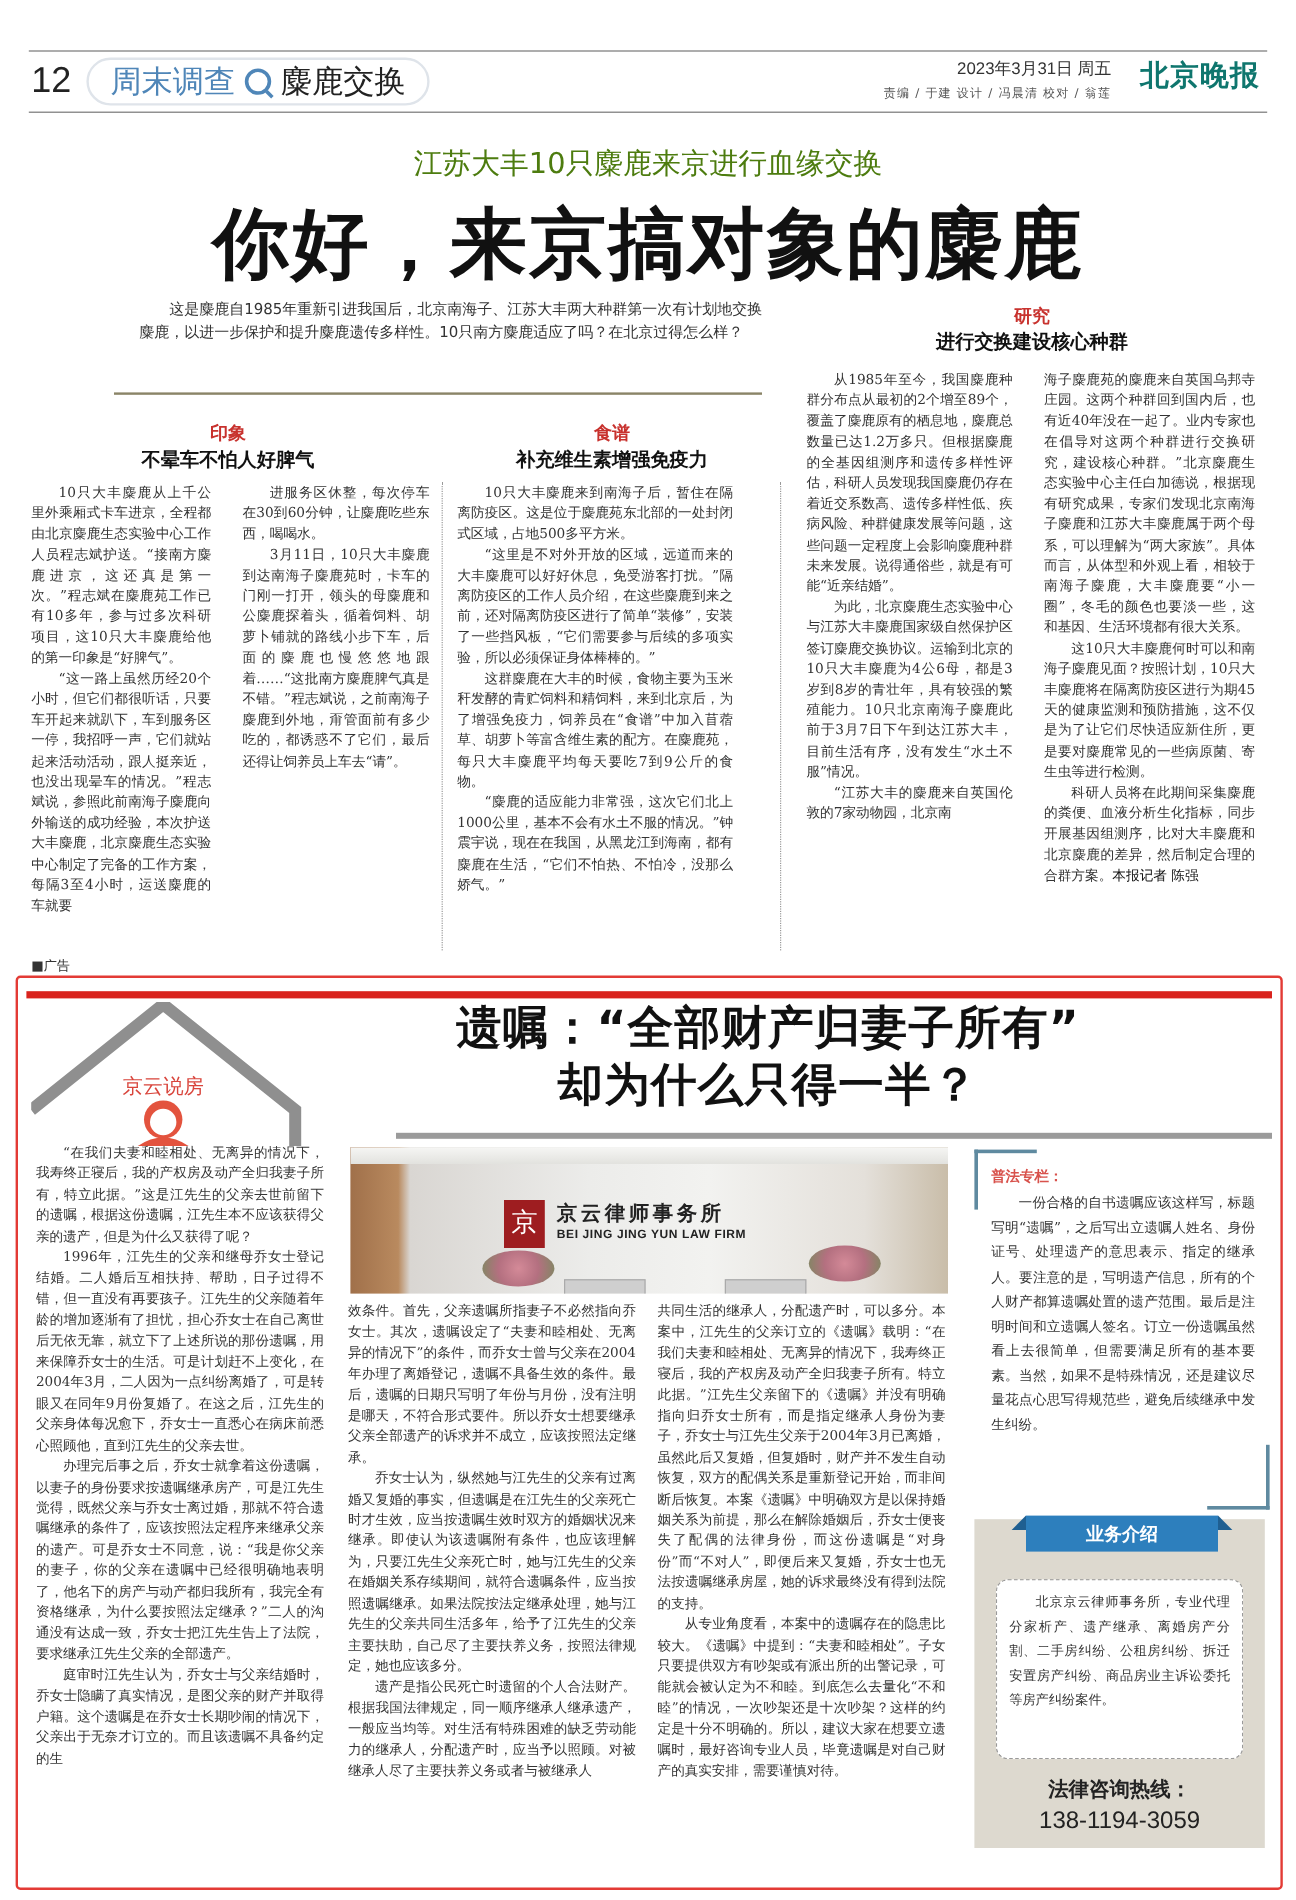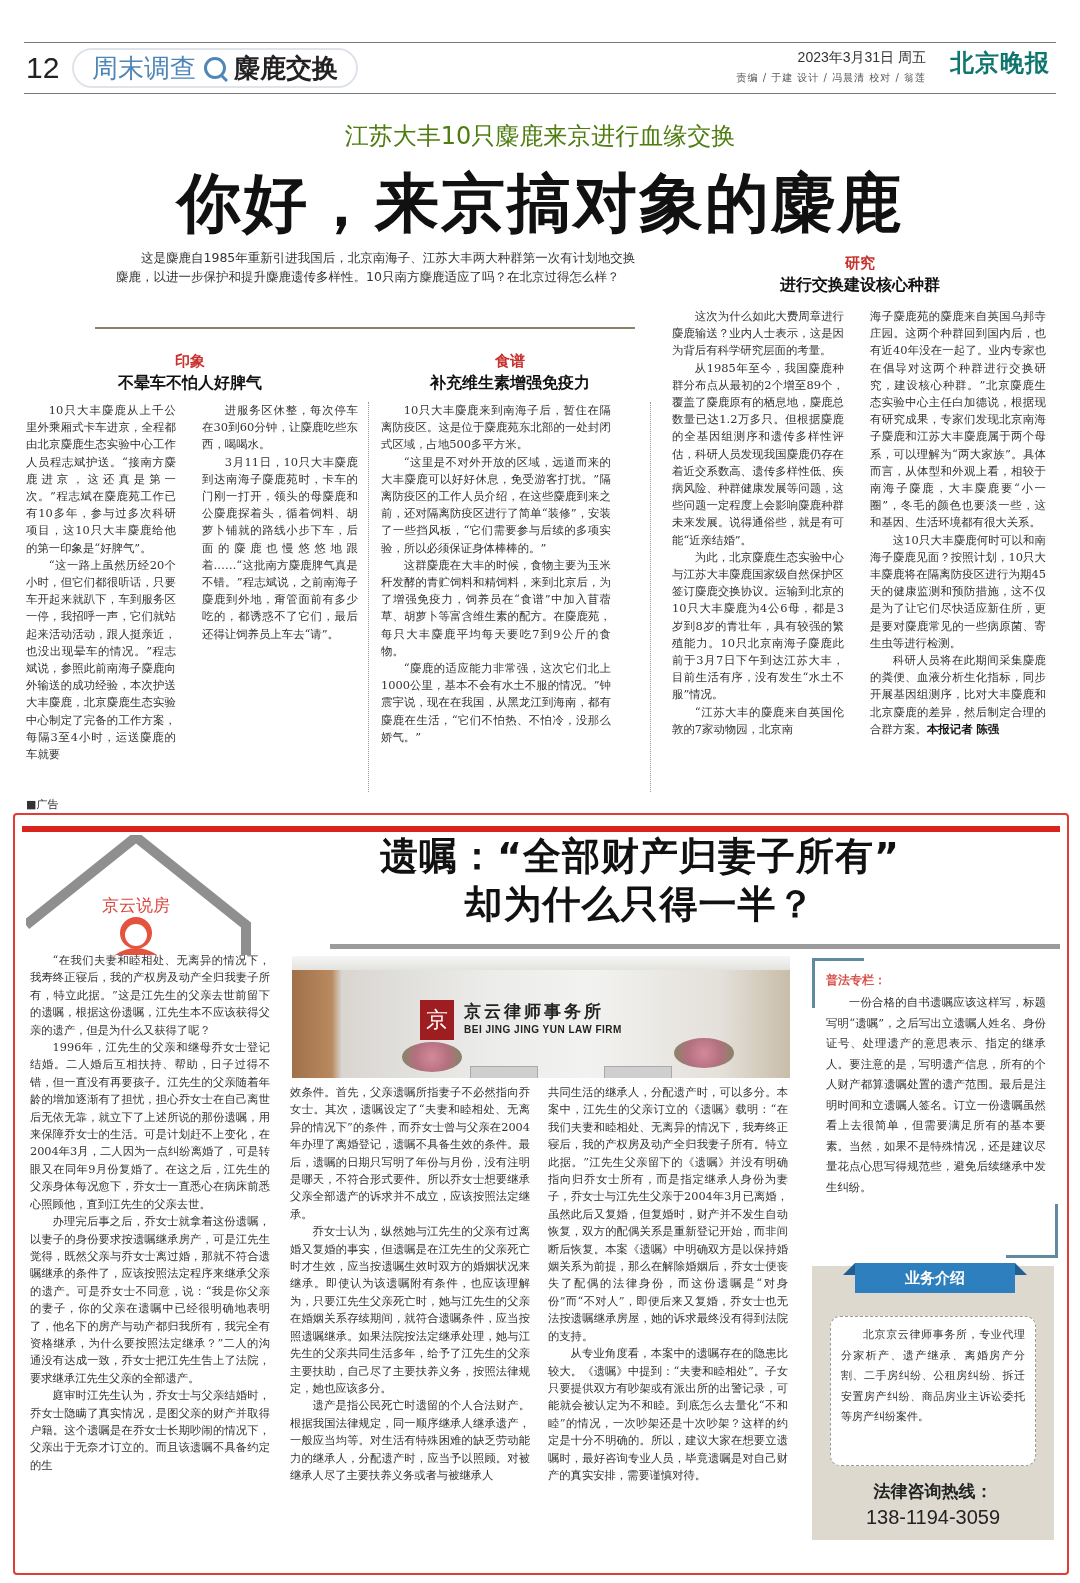--- a/index.html
+++ b/index.html
@@ -6,41 +6,41 @@
   html, body { width: 1080px; height: 1583px; background: #fff; overflow: hidden; }
   body { font-family: "DejaVu Sans", "Liberation Sans", sans-serif; color: #222; position: relative; }
 
   
   .masthead { position: absolute; left: 24px; top: 42px; width: 1032px; height: 52px; border-top: 1px solid #777; border-bottom: 1px solid #777; }
   .page-num { position: absolute; left: 2px; top: 8px; font-family: "Liberation Sans", sans-serif; font-size: 30px; color: #222; }
   .section-pill { position: absolute; left: 48px; top: 5px; height: 40px; padding: 0 18px; border: 2px solid #dfe4ea; border-radius: 22px; display: flex; align-items: center; gap: 6px; font-size: 26px; }
   .section-pill .sec { color: #4f86b8; }
   .section-pill .mag { width: 22px; height: 22px; border: 3px solid #4f86b8; border-radius: 50%; position: relative; margin: 0 2px; }
   .section-pill .mag::after { content: ""; position: absolute; right: -5px; bottom: -4px; width: 7px; height: 3px; background: #4f86b8; transform: rotate(45deg); }
-  .section-pill .topic { color: #222; font-weight: bold; }
+  .section-pill .topic { color: #222; }
   .meta { position: absolute; right: 130px; top: 6px; text-align: right; }
   .meta .date { font-family: "Liberation Sans", sans-serif; font-size: 14px; color: #333; }
   .meta .credits { font-size: 10px; color: #555; margin-top: 4px; letter-spacing: 1px; }
   .brand { position: absolute; right: 6px; top: 4px; font-family: "DejaVu Serif", serif; font-size: 24px; color: #0f766e; font-weight: bold; letter-spacing: 1px; }
 
   
   .subhead { position: absolute; top: 120px; left: 0; width: 1080px; text-align: center; font-size: 24px; color: #4d7c0f; }
   .headline { position: absolute; top: 160px; left: 0; width: 1080px; text-align: center; font-size: 64px; font-weight: bold; color: #111; letter-spacing: 2px; }
 
   .lede { position: absolute; top: 248px; left: 116px; width: 520px; font-size: 12.5px; line-height: 19px; color: #333; }
   .lede p { text-indent: 2em; }
   .lede-rule { position: absolute; top: 327px; left: 95px; width: 540px; height: 2px; background: #8a8467; }
 
   .sect-head { position: absolute; text-align: center; }
   .sect-head .kicker { font-family: "DejaVu Serif", serif; color: #c8322e; font-size: 15px; font-weight: bold; }
   .sect-head .title { font-size: 16px; font-weight: bold; color: #111; margin-top: 2px; }
 
   .col { position: absolute; font-family: "DejaVu Serif", serif; font-size: 11.4px; line-height: 17.2px; color: #333; text-align: justify; overflow: hidden; }
   .col p { text-indent: 2em; }
-  .col .byline { font-family: "DejaVu Sans", sans-serif; font-weight: bold; color: #111; }
+  .col .byline { font-family: "DejaVu Sans", sans-serif; font-weight: normal; color: #111; }
   .vsep { position: absolute; border-left: 1px dotted #999; }
 
   .ad-label { position: absolute; top: 797px; left: 26px; font-size: 11px; color: #333; }
 
   
   .ad { position: absolute; left: 13px; top: 813px; width: 1056px; height: 762px; border: 2px solid #e33b35; border-radius: 4px; }
   .ad-topbar { position: absolute; left: 22px; top: 826px; width: 1038px; height: 6px; background: #d9231d; }
   .house { position: absolute; left: 26px; top: 835px; width: 300px; height: 120px; }
   .ad-title { position: absolute; left: 330px; top: 832px; width: 620px; text-align: center; font-size: 38px; font-weight: bold; color: #111; line-height: 48px; letter-spacing: 1px; }
   .ad-title-rule { position: absolute; left: 330px; top: 944px; width: 730px; height: 5px; background: #9b9b9b; }
@@ -120,21 +120,20 @@
 </div>
 <div class="vsep" style="left:368px; top:402px; height:390px;"></div>
 <div class="col" style="left:381px; top:402px; width:230px; height:392px;">
   <p>10只大丰麋鹿来到南海子后，暂住在隔离防疫区。这是位于麋鹿苑东北部的一处封闭式区域，占地500多平方米。</p>
   <p>“这里是不对外开放的区域，远道而来的大丰麋鹿可以好好休息，免受游客打扰。”隔离防疫区的工作人员介绍，在这些麋鹿到来之前，还对隔离防疫区进行了简单“装修”，安装了一些挡风板，“它们需要参与后续的多项实验，所以必须保证身体棒棒的。”</p>
   <p>这群麋鹿在大丰的时候，食物主要为玉米秆发酵的青贮饲料和精饲料，来到北京后，为了增强免疫力，饲养员在“食谱”中加入苜蓿草、胡萝卜等富含维生素的配方。在麋鹿苑，每只大丰麋鹿平均每天要吃7到9公斤的食物。</p>
   <p>“麋鹿的适应能力非常强，这次它们北上1000公里，基本不会有水土不服的情况。”钟震宇说，现在在我国，从黑龙江到海南，都有麋鹿在生活，“它们不怕热、不怕冷，没那么娇气。”</p>
 </div>
 <div class="vsep" style="left:650px; top:402px; height:390px;"></div>
 <div class="col" style="left:672px; top:308px; width:172px; height:486px;">
-  <p>这次为什么如此大费周章进行麋鹿输送？业内人士表示，这是因为背后有科学研究层面的考量。</p>
   <p>从1985年至今，我国麋鹿种群分布点从最初的2个增至89个，覆盖了麋鹿原有的栖息地，麋鹿总数量已达1.2万多只。但根据麋鹿的全基因组测序和遗传多样性评估，科研人员发现我国麋鹿仍存在着近交系数高、遗传多样性低、疾病风险、种群健康发展等问题，这些问题一定程度上会影响麋鹿种群未来发展。说得通俗些，就是有可能“近亲结婚”。</p>
   <p>为此，北京麋鹿生态实验中心与江苏大丰麋鹿国家级自然保护区签订麋鹿交换协议。运输到北京的10只大丰麋鹿为4公6母，都是3岁到8岁的青壮年，具有较强的繁殖能力。10只北京南海子麋鹿此前于3月7日下午到达江苏大丰，目前生活有序，没有发生“水土不服”情况。</p>
   <p>“江苏大丰的麋鹿来自英国伦敦的7家动物园，北京南</p>
 </div>
 <div class="col" style="left:870px; top:308px; width:176px; height:486px;">
   <p style="text-indent:0">海子麋鹿苑的麋鹿来自英国乌邦寺庄园。这两个种群回到国内后，也有近40年没在一起了。业内专家也在倡导对这两个种群进行交换研究，建设核心种群。”北京麋鹿生态实验中心主任白加德说，根据现有研究成果，专家们发现北京南海子麋鹿和江苏大丰麋鹿属于两个母系，可以理解为“两大家族”。具体而言，从体型和外观上看，相较于南海子麋鹿，大丰麋鹿要“小一圈”，冬毛的颜色也要淡一些，这和基因、生活环境都有很大关系。</p>
   <p>这10只大丰麋鹿何时可以和南海子麋鹿见面？按照计划，10只大丰麋鹿将在隔离防疫区进行为期45天的健康监测和预防措施，这不仅是为了让它们尽快适应新住所，更是要对麋鹿常见的一些病原菌、寄生虫等进行检测。</p>
   <p><span>科研人员将在此期间采集麋鹿的粪便、血液分析生化指标，同步开展基因组测序，比对大丰麋鹿和北京麋鹿的差异，然后制定合理的合群方案。</span><span class="byline">本报记者 陈强</span></p>
 </div>
 

